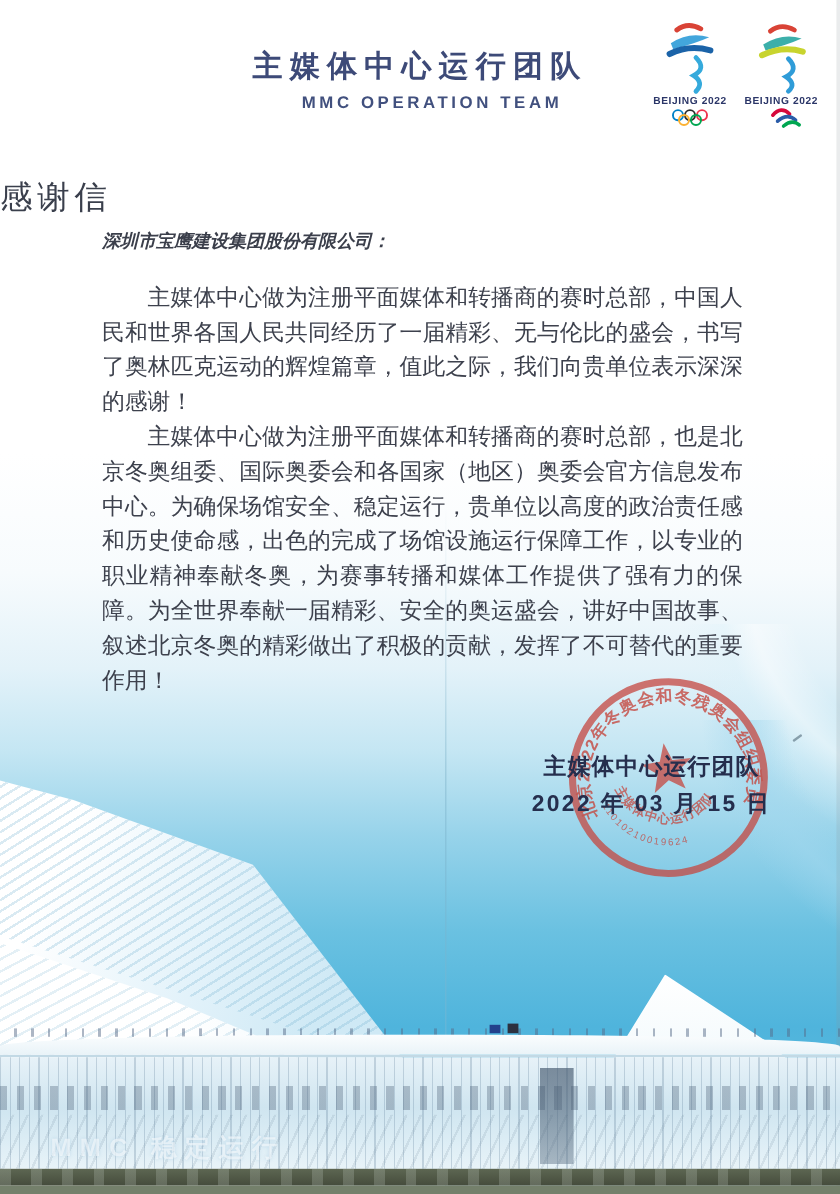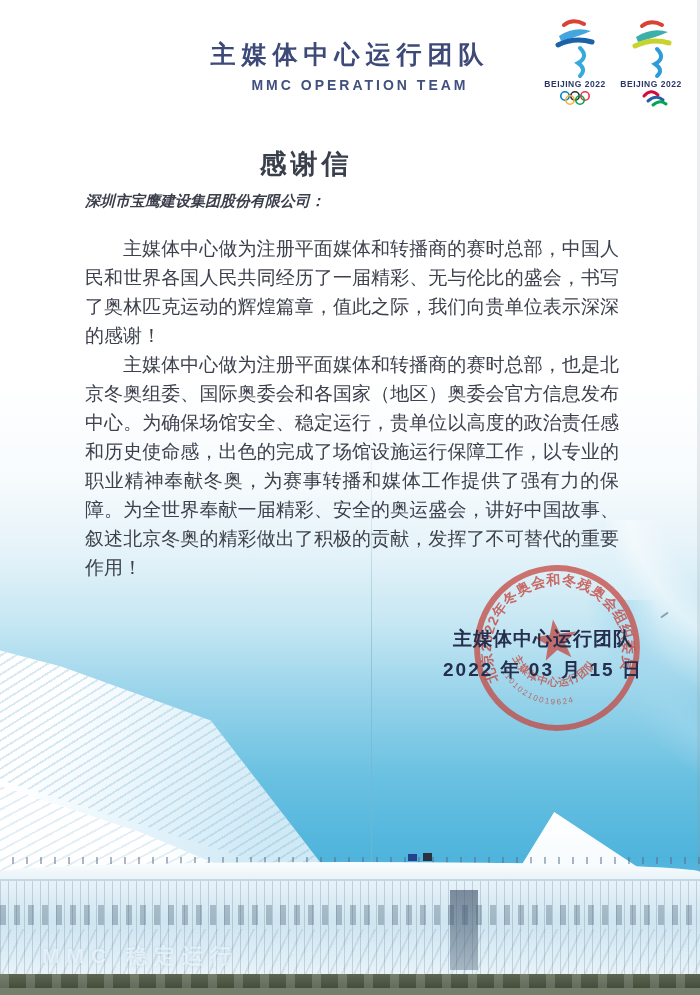--- a/index.html
+++ b/index.html
@@ -11,22 +11,22 @@
       #e3f2f9 56%, #c4e6f3 63%, #97d3ea 70%,
       #6ac1e1 78%, #4fb4dc 86%, #60bce0 94%, #8ccfe8 100%);
   }
   
   .header{position:absolute;left:0;top:38px;width:700px;text-align:center;}
   .header .cn{font-size:25px;font-weight:bold;color:#3d4a78;letter-spacing:6px;}
   .header .en{margin-top:6px;font-size:14px;font-weight:bold;color:#41507e;letter-spacing:3px;margin-left:20px;}
   .logos{position:absolute;right:18px;top:16px;display:flex;gap:14px;}
   .logos svg{display:block;}
   
-  .letter-title{position:absolute;left:0;top:146px;width:612px;text-align:center;
-    font-size:27px;font-weight:bold;color:#3a3f4c;letter-spacing:4px;}
+  .letter-title{position:absolute;left:0;top:146px;width:612px;text-align:left;
+    font-size:27px;font-weight:normal;color:#3a3f4c;letter-spacing:4px;}
   .addressee{position:absolute;left:85px;top:192px;font-size:15px;font-weight:bold;color:#3b3f4b;font-style:italic;}
   .body-text{position:absolute;left:85px;top:234px;width:534px;color:#3d414d;}
   .body-text p{margin:0;font-size:19px;line-height:29px;text-indent:2em;
     text-align:justify;word-break:break-all;}
   
   .sig{position:absolute;left:438px;top:626px;width:210px;text-align:center;z-index:5;}
   .sig .team{font-size:19px;font-weight:bold;color:#252e4d;letter-spacing:1px;}
   .sig .date{margin-top:5px;font-size:19px;font-weight:bold;color:#252e4d;letter-spacing:2px;}
   
   .seal-wrap{position:absolute;left:472px;top:562px;width:170px;height:172px;

